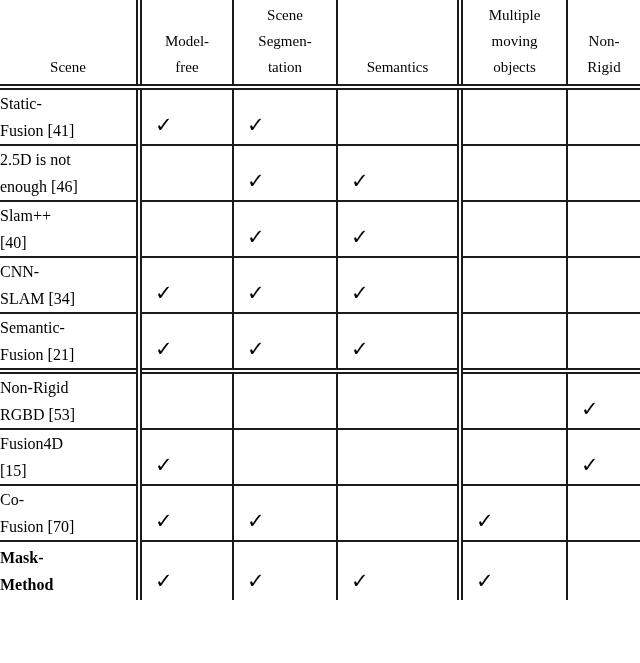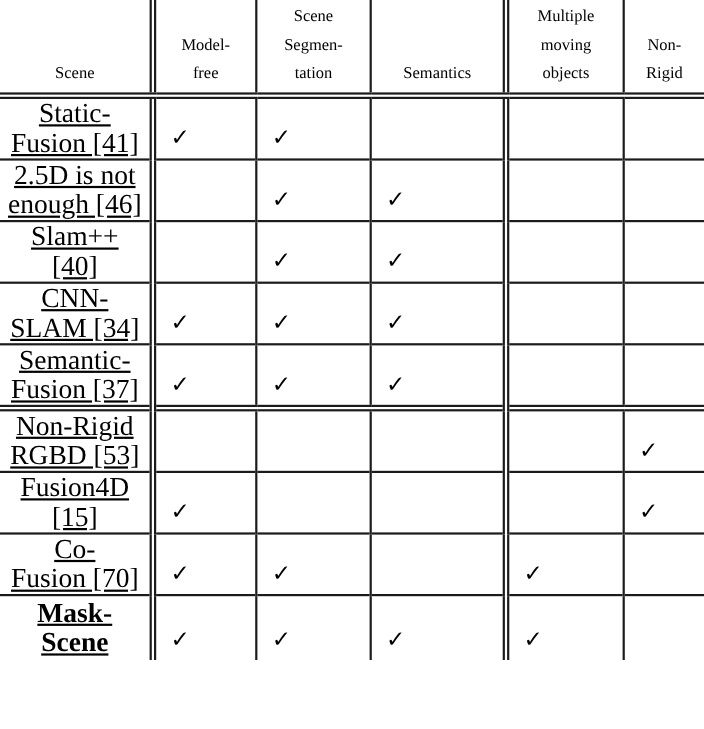--- a/index.html
+++ b/index.html
@@ -48,26 +48,25 @@
   }
 
   tbody tr { height: 54px; }
   tbody tr.last-row { height: 59px; }
   tbody td { border-top: 2px solid #1b1b1b; }
   tbody tr:first-child td { border-top: none; }
   tbody tr.group-start td { border-top: 6px double #1b1b1b; }
   
 
   td.method {
-    text-align: center;
+    text-align: left;
     vertical-align: middle;
     white-space: pre-line;
-    font-size: 25px;
+    font-size: 16px;
     line-height: 27px;
-    text-decoration: underline;
   }
   td.method.bold { font-weight: bold; }
 
   td.feature {
     text-align: left;
     vertical-align: bottom;
     padding-left: 13px;
     padding-bottom: 8px;
     font-size: 22px;
     line-height: 22px;
@@ -137,21 +136,21 @@
         <td class="method c0">CNN-
 SLAM [34]</td>
         <td class="feature c1"><span class="check">✓</span></td>
         <td class="feature c2"><span class="check">✓</span></td>
         <td class="feature c3"><span class="check">✓</span></td>
         <td class="feature c4"></td>
         <td class="feature c5"></td>
       </tr>
       <tr>
         <td class="method c0">Semantic-
-Fusion [37]</td>
+Fusion [21]</td>
         <td class="feature c1"><span class="check">✓</span></td>
         <td class="feature c2"><span class="check">✓</span></td>
         <td class="feature c3"><span class="check">✓</span></td>
         <td class="feature c4"></td>
         <td class="feature c5"></td>
       </tr>
       <tr class="group-start">
         <td class="method c0">Non-Rigid
 RGBD [53]</td>
         <td class="feature c1"></td>
@@ -173,21 +172,21 @@
         <td class="method c0">Co-
 Fusion [70]</td>
         <td class="feature c1"><span class="check">✓</span></td>
         <td class="feature c2"><span class="check">✓</span></td>
         <td class="feature c3"></td>
         <td class="feature c4"><span class="check">✓</span></td>
         <td class="feature c5"></td>
       </tr>
       <tr class="last-row">
         <td class="method c0 bold">Mask-
-Scene</td>
+Method</td>
         <td class="feature c1"><span class="check">✓</span></td>
         <td class="feature c2"><span class="check">✓</span></td>
         <td class="feature c3"><span class="check">✓</span></td>
         <td class="feature c4"><span class="check">✓</span></td>
         <td class="feature c5"></td>
       </tr>
     </tbody>
 </table>
 
 </body></html>

